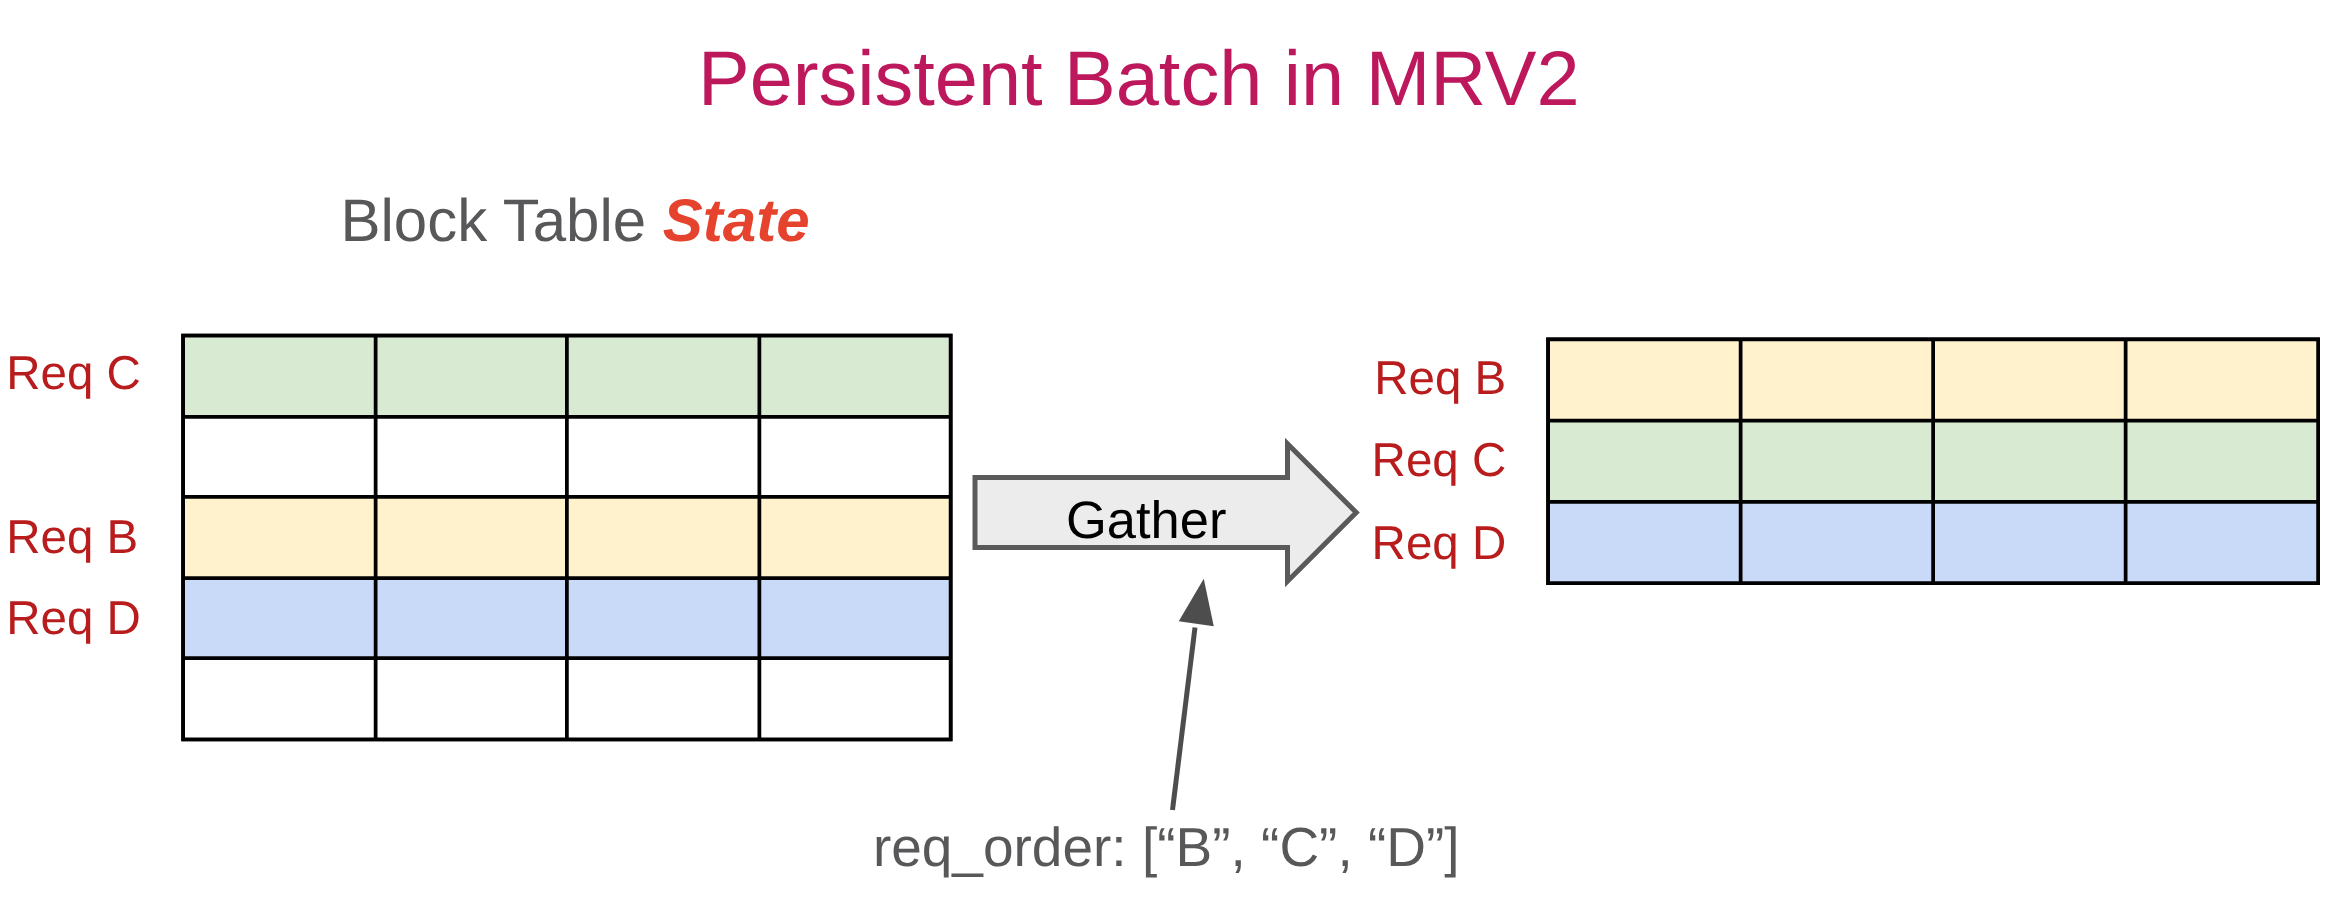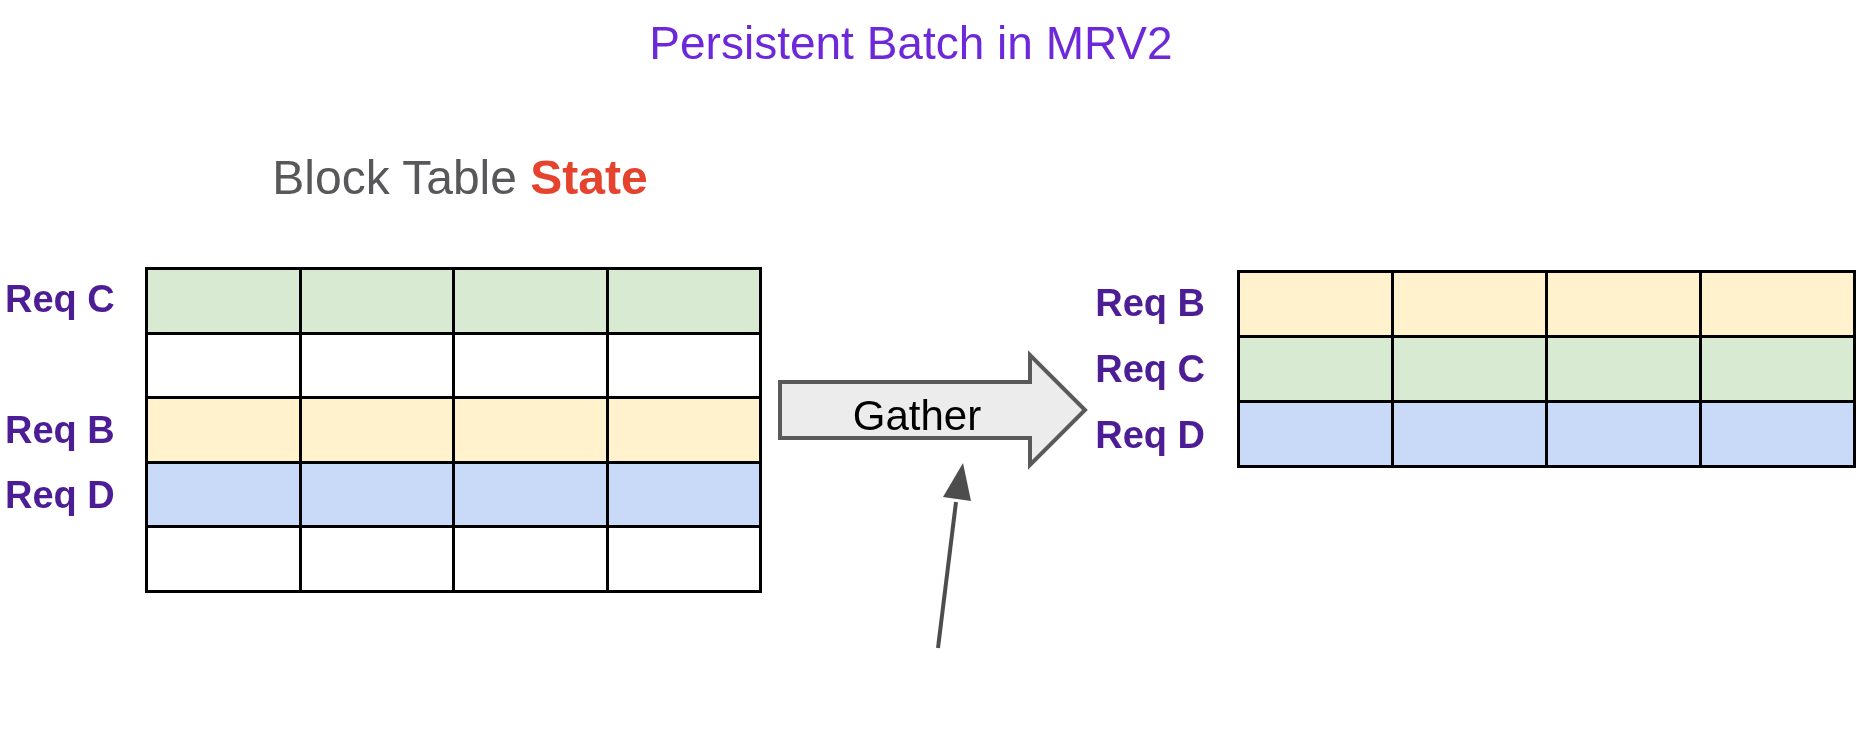--- a/index.html
+++ b/index.html
@@ -6,38 +6,39 @@
   #canvas {
     position: relative;
     width: 1874px;
     height: 736px;
     background: #ffffff;
     font-family: "Liberation Sans", sans-serif;
     overflow: hidden;
   }
   .page-title {
     position: absolute;
-    top: 16px;
+    top: 28px;
     left: 911px;
     transform: translateX(-50%);
-    font-size: 46px;
-    color: #6d28d9;
+    font-size: 62px;
+    color: #be185d;
     white-space: nowrap;
   }
   .table-heading {
     position: absolute;
     top: 150px;
     transform: translateX(-50%);
     font-size: 48px;
     color: var(--heading_gray);
     white-space: nowrap;
   }
   .table-heading .hl {
     color: var(--highlight_red);
     font-weight: bold;
+    font-style: italic;
   }
   #left-heading  { left: 460px; }
   #right-heading { left: 1552px; }
 
   .block-table {
     position: absolute;
     display: flex;
     flex-direction: column;
     box-sizing: border-box;
     background: var(--table_border);
@@ -54,23 +55,22 @@
     display: flex;
     flex-direction: column;
   }
   #left-labels  { left: 5px;    top: 267px; width: 130px; height: 326px; }
   #right-labels { left: 1040px; top: 270px; width: 165px; height: 198px; }
   .rlabel {
     flex: 1;
     display: flex;
     align-items: center;
     font-size: 38px;
-    color: #4c1d95;
+    color: #b91c1c;
     white-space: nowrap;
-    font-weight: bold;
   }
   #right-labels .rlabel { justify-content: flex-end; }
 
   #gather-svg     { position: absolute; left: 770px; top: 340px; }
   #annotation-svg { position: absolute; left: 910px; top: 450px; }
   .gather-shape {
     fill: var(--arrow_fill);
     stroke: var(--arrow_border);
     stroke-width: 4;
     stroke-linejoin: miter;
@@ -175,14 +175,15 @@
         <div class="tcell" style="background: rgb(201, 218, 248);"></div>
         <div class="tcell" style="background: rgb(201, 218, 248);"></div>
       </div>
     </div>
 
   <svg id="annotation-svg" width="100" height="210" viewBox="0 0 100 210">
     <line class="ann-line" x1="28" y1="198" x2="46" y2="52"></line>
     <polygon class="ann-head" points="53,13 33,47 61,51"></polygon>
   </svg>
 
+  <div class="req-order">req_order: [“B”, “C”, “D”]</div>
 
 </div>
 
 </body></html>

